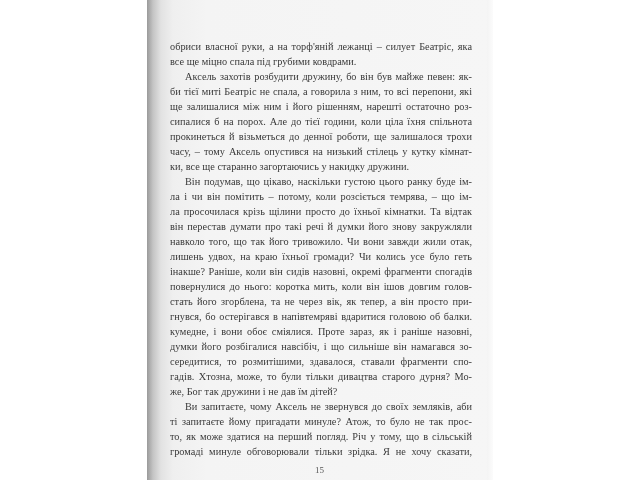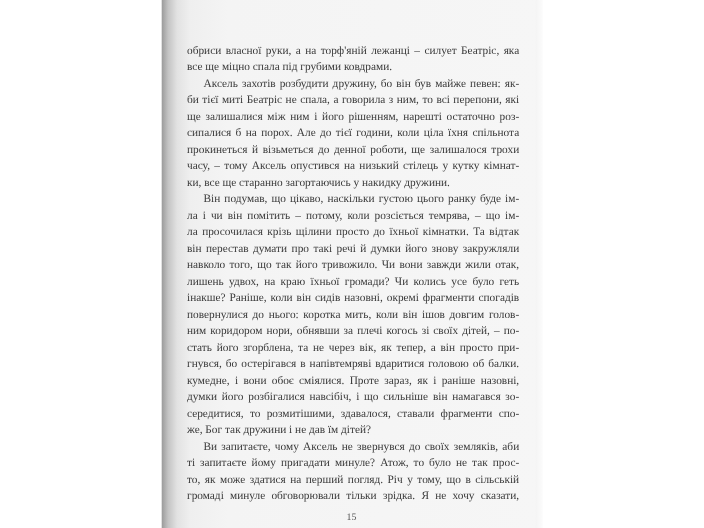--- a/index.html
+++ b/index.html
@@ -50,26 +50,26 @@
       <span class="line">часу, – тому Аксель опустився на низький стілець у кутку кімнат-</span>
       <span class="line last">ки, все ще старанно загортаючись у накидку дружини.</span>
       <span class="line indent">Він подумав, що цікаво, наскільки густою цього ранку буде ім-</span>
       <span class="line">ла і чи він помітить – потому, коли розсіється темрява, – що ім-</span>
       <span class="line">ла просочилася крізь щілини просто до їхньої кімнатки. Та відтак</span>
       <span class="line">він перестав думати про такі речі й думки його знову закружляли</span>
       <span class="line">навколо того, що так його тривожило. Чи вони завжди жили отак,</span>
       <span class="line">лишень удвох, на краю їхньої громади? Чи колись усе було геть</span>
       <span class="line">інакше? Раніше, коли він сидів назовні, окремі фрагменти спогадів</span>
       <span class="line">повернулися до нього: коротка мить, коли він ішов довгим голов-</span>
-      <span class="line">ним коридором нори, обнявши за плечі когось зі своїх дітей, – по-</span>
       <span class="line">стать його згорблена, та не через вік, як тепер, а він просто при-</span>
       <span class="line">гнувся, бо остерігався в напівтемряві вдаритися головою об балки.</span>
       <span class="line">кумедне, і вони обоє сміялися. Проте зараз, як і раніше назовні,</span>
       <span class="line">думки його розбігалися навсібіч, і що сильніше він намагався зо-</span>
       <span class="line">середитися, то розмитішими, здавалося, ставали фрагменти спо-</span>
+      <span class="line">гадів. Хтозна, може, то були тільки дивацтва старого дурня? Мо-</span>
       <span class="line last">же, Бог так дружини і не дав їм дітей?</span>
       <span class="line indent">Ви запитаєте, чому Аксель не звернувся до своїх земляків, аби</span>
       <span class="line">ті запитаєте йому пригадати минуле? Атож, то було не так прос-</span>
       <span class="line">то, як може здатися на перший погляд. Річ у тому, що в сільській</span>
       <span class="line">громаді минуле обговорювали тільки зрідка. Я не хочу сказати,</span>
     </div>
   <div class="page-number">15</div>
   <div class="page-edge"></div>
 </div>
 

